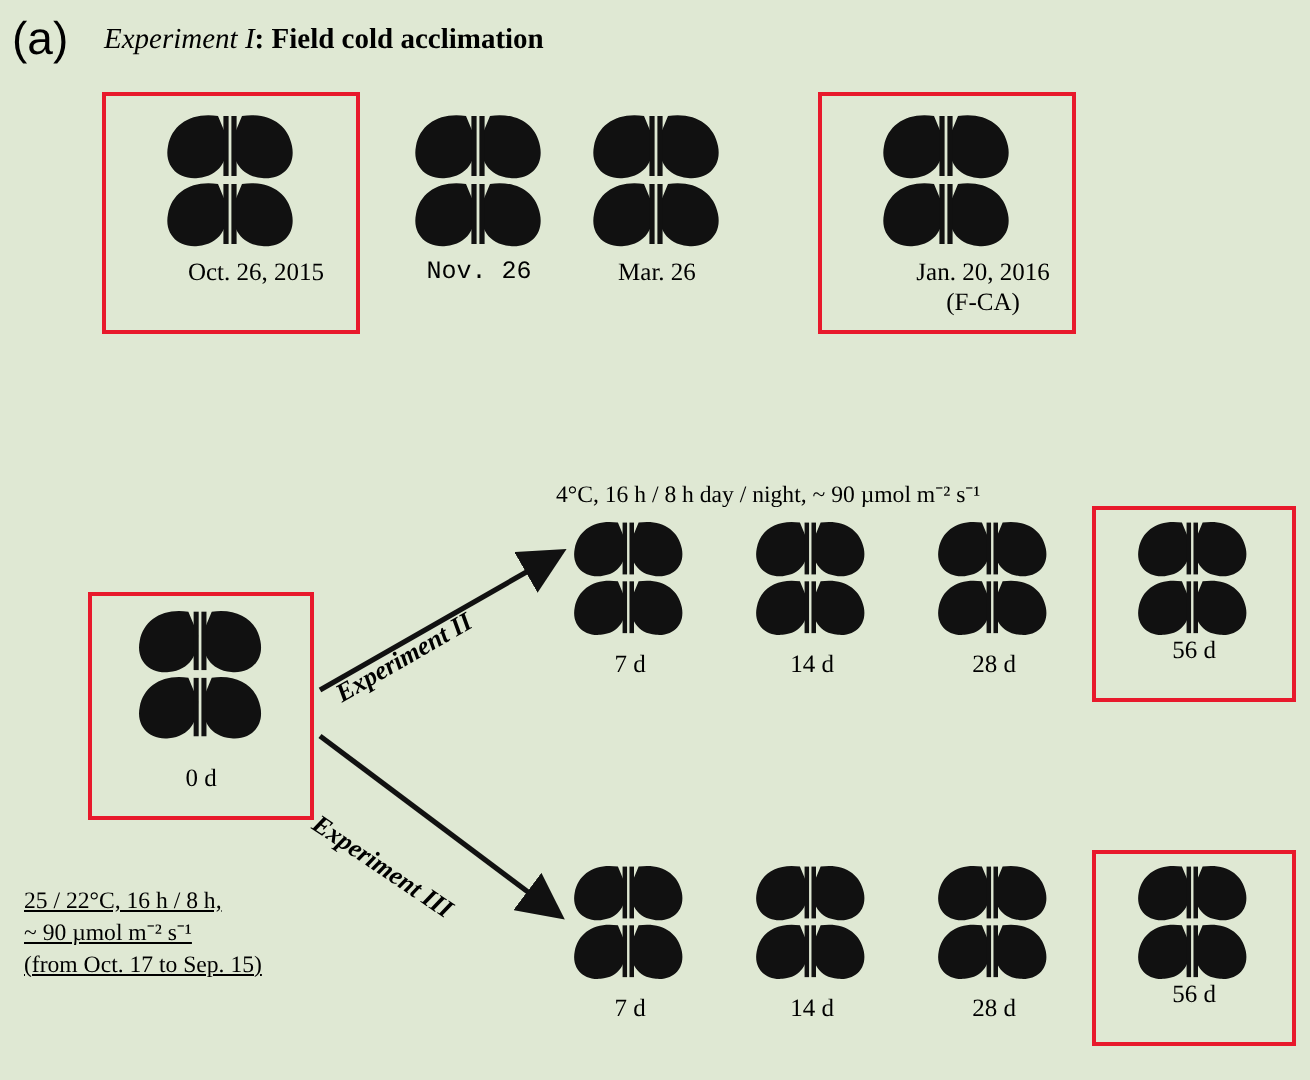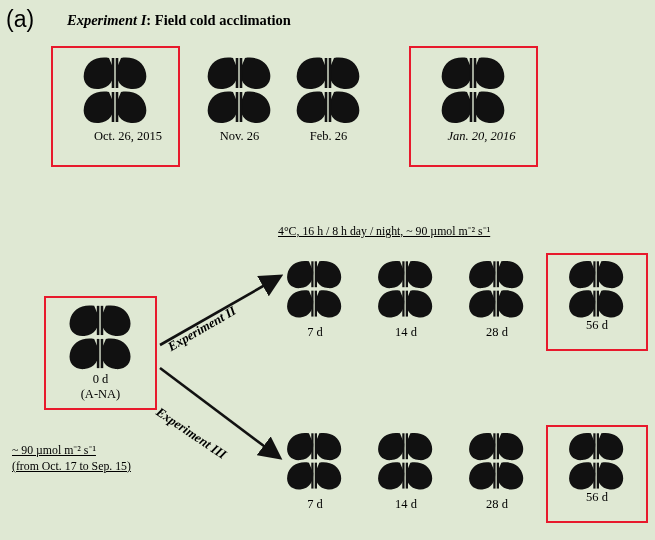--- a/index.html
+++ b/index.html
@@ -25,43 +25,43 @@
     font-size: 23px;
     font-family: "Liberation Sans", sans-serif;
     left: 6px;
     top: 6px;
   }
 
   .heading {
     font-size: 14.5px;
     white-space: nowrap;
   }
-  .heading .it { font-style: italic; font-weight: bold; margin-left: 15px; }
+  .heading .it { font-style: italic; font-weight: normal; }
   .heading .bd { font-weight: bold; }
 
   .redbox {
     border: 2px solid #e8192c;
     box-sizing: border-box;
   }
 
   .plant {
     position: absolute;
   }
   .caption {
     position: absolute;
     text-align: center;
     font-size: 12.5px;
     line-height: 1.22;
     white-space: nowrap;
   }
   .cond {
     position: absolute;
     font-size: 11.8px;
-    text-decoration: underline;
-    white-space: nowrap;
+    white-space: nowrap;
+    margin-top: 16px;
   }
   .cond-block {
     position: absolute;
     font-size: 11.8px;
     line-height: 1.35;
     white-space: nowrap;
     text-align: left;
   }
   .cond-block div { text-decoration: underline; }
   .exp-label {
@@ -114,83 +114,84 @@
         <path d="M41 36 L41 6" stroke="#111" stroke-width="2.6" fill="none"></path>
         <path d="M49 6 C62 4 72 10 74 21 C76 31 69 38 59 37 C48 36 44 28 44 18 Z"></path>
         <path d="M45 36 L45 6" stroke="#111" stroke-width="2.6" fill="none"></path>
         <path d="M37 40 C24 38 14 44 12 55 C10 65 17 72 27 71 C38 70 42 62 42 52 Z"></path>
         <path d="M41 70 L41 40" stroke="#111" stroke-width="2.6" fill="none"></path>
         <path d="M49 40 C62 38 72 44 74 55 C76 65 69 72 59 71 C48 70 44 62 44 52 Z"></path>
         <path d="M45 70 L45 40" stroke="#111" stroke-width="2.6" fill="none"></path>
       </g>
     </svg>
   </div>
-  <div class="caption" style="left:175px; top:129px; width:129px;">
+  <div class="caption" style="left:175px; top:129px; width:129px;font-family:Liberation Mono, monospace;">
     <div>Nov. 26</div>
     <div></div>
   </div>
 
   <div class="abs plant" style="left:285px; top:52px;">
     <svg width="88" height="75" viewBox="0 0 88 75">
       <g fill="#111">
         <path d="M37 6 C24 4 14 10 12 21 C10 31 17 38 27 37 C38 36 42 28 42 18 Z"></path>
         <path d="M41 36 L41 6" stroke="#111" stroke-width="2.6" fill="none"></path>
         <path d="M49 6 C62 4 72 10 74 21 C76 31 69 38 59 37 C48 36 44 28 44 18 Z"></path>
         <path d="M45 36 L45 6" stroke="#111" stroke-width="2.6" fill="none"></path>
         <path d="M37 40 C24 38 14 44 12 55 C10 65 17 72 27 71 C38 70 42 62 42 52 Z"></path>
         <path d="M41 70 L41 40" stroke="#111" stroke-width="2.6" fill="none"></path>
         <path d="M49 40 C62 38 72 44 74 55 C76 65 69 72 59 71 C48 70 44 62 44 52 Z"></path>
         <path d="M45 70 L45 40" stroke="#111" stroke-width="2.6" fill="none"></path>
       </g>
     </svg>
   </div>
   <div class="caption" style="left:264px; top:129px; width:129px;">
-    <div>Feb. 26</div>
+    <div>Mar. 26</div>
     <div></div>
   </div>
 
   <div class="abs plant" style="left:430px; top:52px;">
     <svg width="88" height="75" viewBox="0 0 88 75">
       <g fill="#111">
         <path d="M37 6 C24 4 14 10 12 21 C10 31 17 38 27 37 C38 36 42 28 42 18 Z"></path>
         <path d="M41 36 L41 6" stroke="#111" stroke-width="2.6" fill="none"></path>
         <path d="M49 6 C62 4 72 10 74 21 C76 31 69 38 59 37 C48 36 44 28 44 18 Z"></path>
         <path d="M45 36 L45 6" stroke="#111" stroke-width="2.6" fill="none"></path>
         <path d="M37 40 C24 38 14 44 12 55 C10 65 17 72 27 71 C38 70 42 62 42 52 Z"></path>
         <path d="M41 70 L41 40" stroke="#111" stroke-width="2.6" fill="none"></path>
         <path d="M49 40 C62 38 72 44 74 55 C76 65 69 72 59 71 C48 70 44 62 44 52 Z"></path>
         <path d="M45 70 L45 40" stroke="#111" stroke-width="2.6" fill="none"></path>
       </g>
     </svg>
   </div>
-  <div class="caption" style="left:410px; top:129px; width:143px;font-style:italic;">
+  <div class="caption" style="left:420px; top:129px; width:143px;">
     <div>Jan. 20, 2016</div>
+    <div>(F-CA)</div>
   </div>
 
   <div class="abs redbox" style="left:44px; top:296px; width:113px; height:114px;"></div>
   <div class="abs plant" style="left:58px; top:300px;">
     <svg width="86" height="73" viewBox="0 0 88 75">
       <g fill="#111">
         <path d="M37 6 C24 4 14 10 12 21 C10 31 17 38 27 37 C38 36 42 28 42 18 Z"></path>
         <path d="M41 36 L41 6" stroke="#111" stroke-width="2.6" fill="none"></path>
         <path d="M49 6 C62 4 72 10 74 21 C76 31 69 38 59 37 C48 36 44 28 44 18 Z"></path>
         <path d="M45 36 L45 6" stroke="#111" stroke-width="2.6" fill="none"></path>
         <path d="M37 40 C24 38 14 44 12 55 C10 65 17 72 27 71 C38 70 42 62 42 52 Z"></path>
         <path d="M41 70 L41 40" stroke="#111" stroke-width="2.6" fill="none"></path>
         <path d="M49 40 C62 38 72 44 74 55 C76 65 69 72 59 71 C48 70 44 62 44 52 Z"></path>
         <path d="M45 70 L45 40" stroke="#111" stroke-width="2.6" fill="none"></path>
       </g>
     </svg>
   </div>
-  <div class="caption" style="left:44px; top:372px; width:113px;">
+  <div class="caption" style="left:44px; top:382px; width:113px;">
     <div>0 d</div>
-    <div>(A-NA)</div>
   </div>
 
   <div class="cond-block" style="left:12px; top:443px;">
+    <div>25 / 22°C, 16 h / 8 h,</div>
     <div>~ 90 µmol m⁻² s⁻¹</div>
     <div>(from Oct. 17 to Sep. 15)</div>
   </div>
 
   <svg class="arrow-svg" width="655" height="540">
     <defs>
       <marker id="ah" markerWidth="9" markerHeight="9" refX="4" refY="4.5" orient="auto">
         <path d="M0,0 L9,4.5 L0,9 z" fill="#111"></path>
       </marker>
     </defs>

